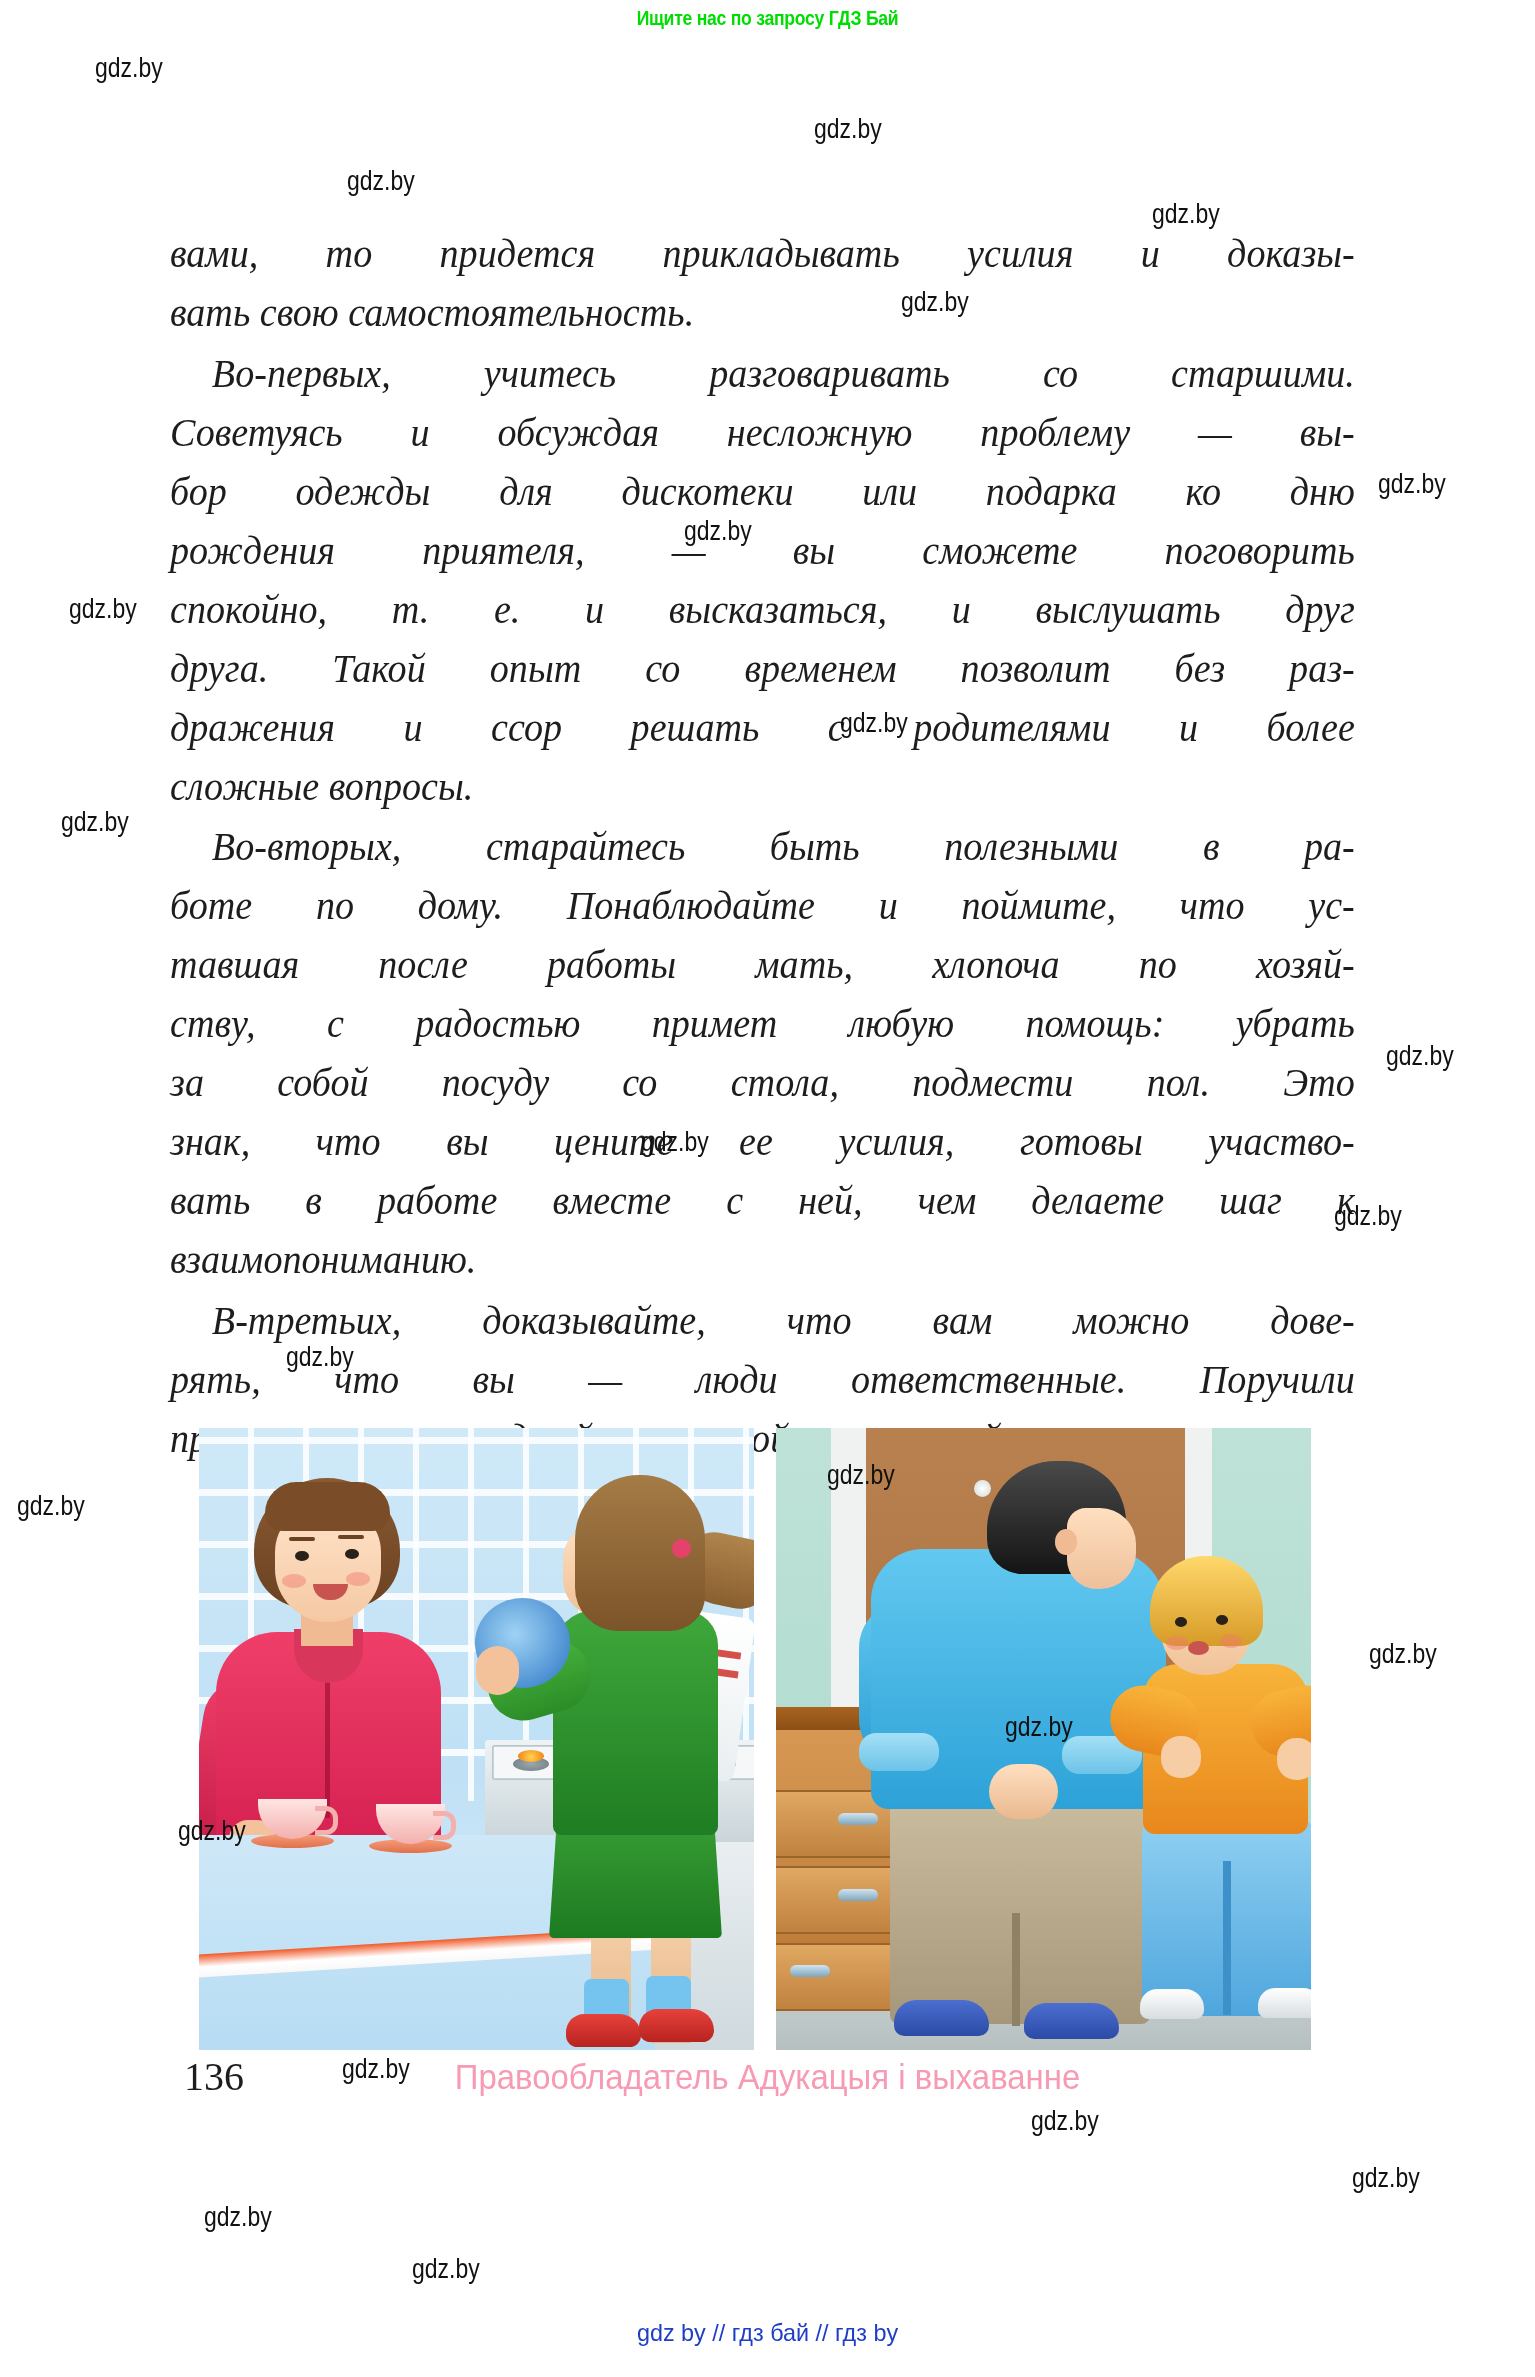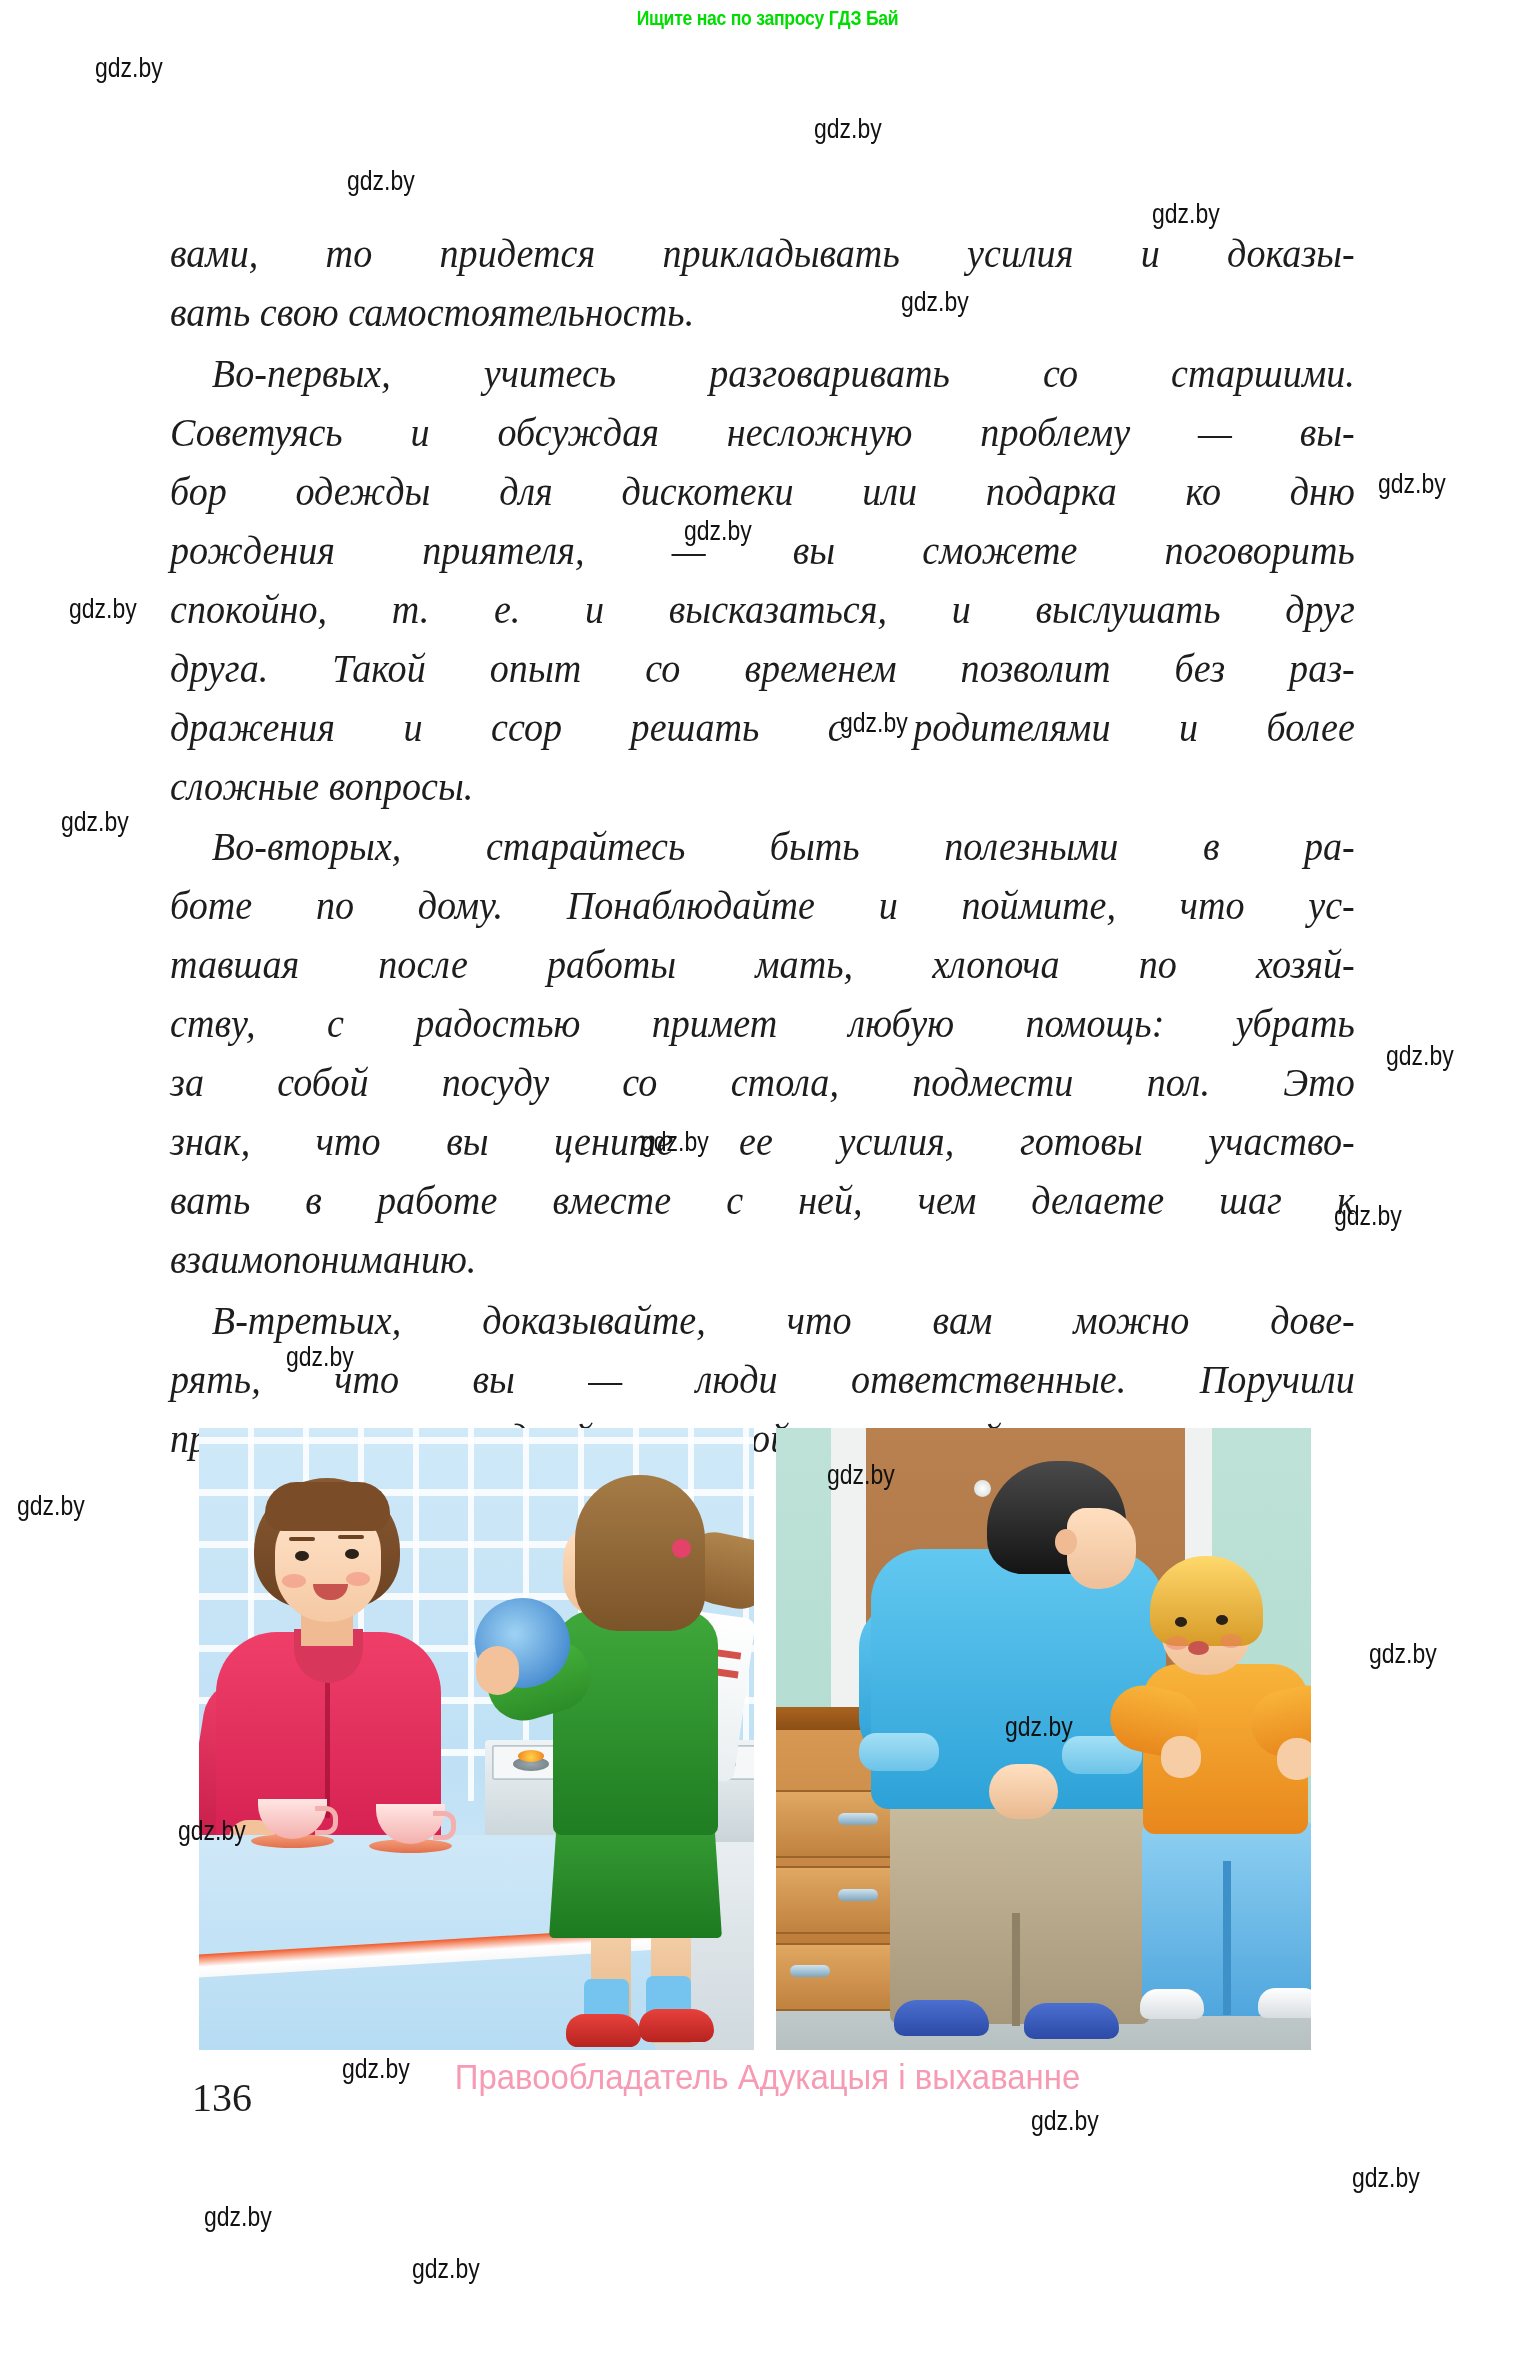--- a/index.html
+++ b/index.html
@@ -197,22 +197,22 @@
       background:linear-gradient(#f8b43a,#e8871c);}
   .b-hand{position:absolute;width:40px;height:42px;border-radius:19px;background:#f6cda4;}
   .b-pants{position:absolute;left:366px;top:392px;width:173px;height:196px;
       background:linear-gradient(#8fd0f2,#4fa6dd);border-radius:14px 14px 7px 7px;}
   .b-psplit{position:absolute;left:447px;top:433px;width:8.7px;height:154px;background:#3e90c9;}
   .b-shoe{position:absolute;width:64px;height:29.5px;border-radius:17.3px 19px 8.7px 8.7px;
       background:linear-gradient(#ffffff,#d8dde0);}
 
   
   .page-num{
-    position:absolute;left:192px;top:2053px;
-    font-family:"Liberation Serif",serif;font-size:40px;color:#1d1d1d;margin-top:21px;
+    position:absolute;left:184px;top:2053px;
+    font-family:"Liberation Serif",serif;font-size:40px;color:#1d1d1d;
   }
   .copyright{
     position:absolute;left:0;top:2057px;width:1535px;text-align:center;
     font-family:"Liberation Sans",sans-serif;
     font-size:35px;color:#f79ab4;letter-spacing:0px;
     transform:scaleX(.94);transform-origin:center top;
   }
   .footer{
     position:absolute;left:0;top:2320px;width:1535px;text-align:center;
     font-family:"Liberation Sans",sans-serif;
@@ -386,20 +386,21 @@
       <div class="b-cheek" style="left:390px;top:208px;"></div>
       <div class="b-cheek" style="left:444px;top:206px;"></div>
       <div class="b-mouth"></div>
       <div class="b-shoe" style="left:364px;top:561px;"></div>
       <div class="b-shoe" style="left:482px;top:560px;"></div>
     </div>
   </div>
 
   <div class="page-num">136</div>
   <div class="copyright">Правообладатель Адукацыя і выхаванне</div>
+  <div class="footer">gdz by  //  гдз бай  //  гдз by</div>
 
   <div id="wmLayer">
       <div class="wm" style="left: 95px; top: 52px; font-size: 28px;">gdz.by</div>
       <div class="wm" style="left: 814px; top: 113px; font-size: 28px;">gdz.by</div>
       <div class="wm" style="left: 347px; top: 165px; font-size: 28px;">gdz.by</div>
       <div class="wm" style="left: 1152px; top: 198px; font-size: 28px;">gdz.by</div>
       <div class="wm" style="left: 901px; top: 286px; font-size: 28px;">gdz.by</div>
       <div class="wm" style="left: 1378px; top: 468px; font-size: 28px;">gdz.by</div>
       <div class="wm" style="left: 684px; top: 515px; font-size: 28px;">gdz.by</div>
       <div class="wm" style="left: 69px; top: 593px; font-size: 28px;">gdz.by</div>

